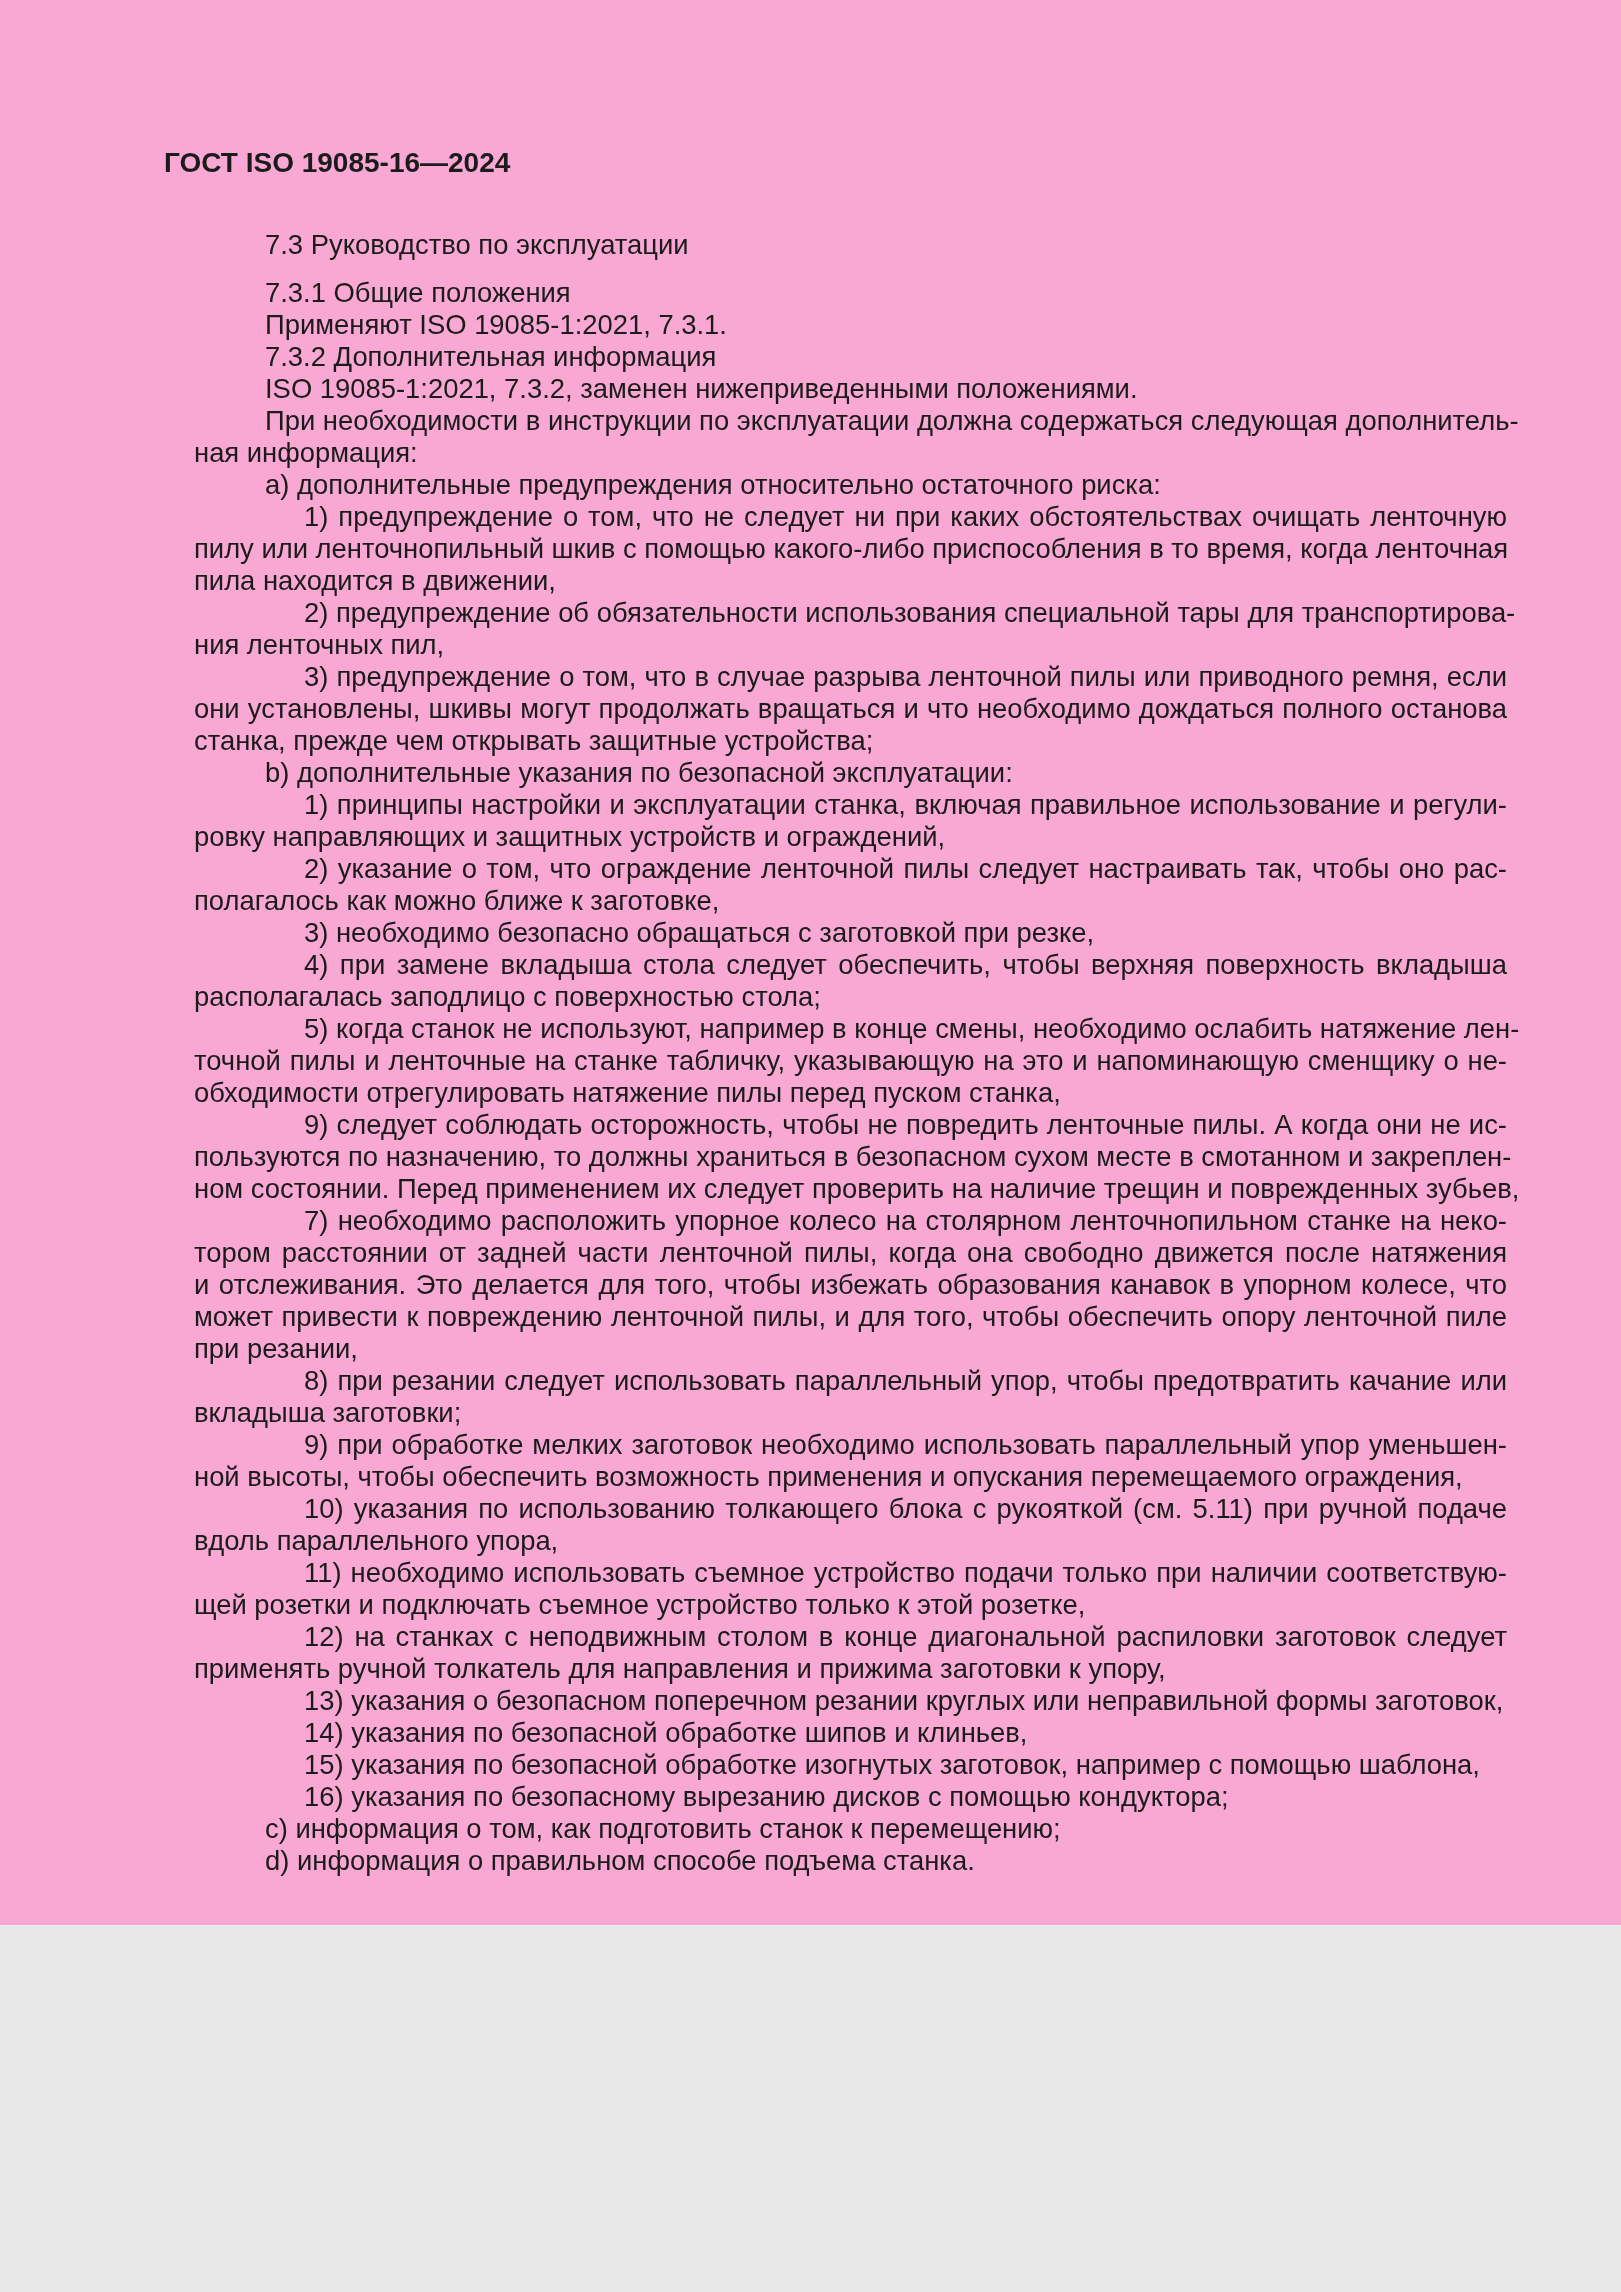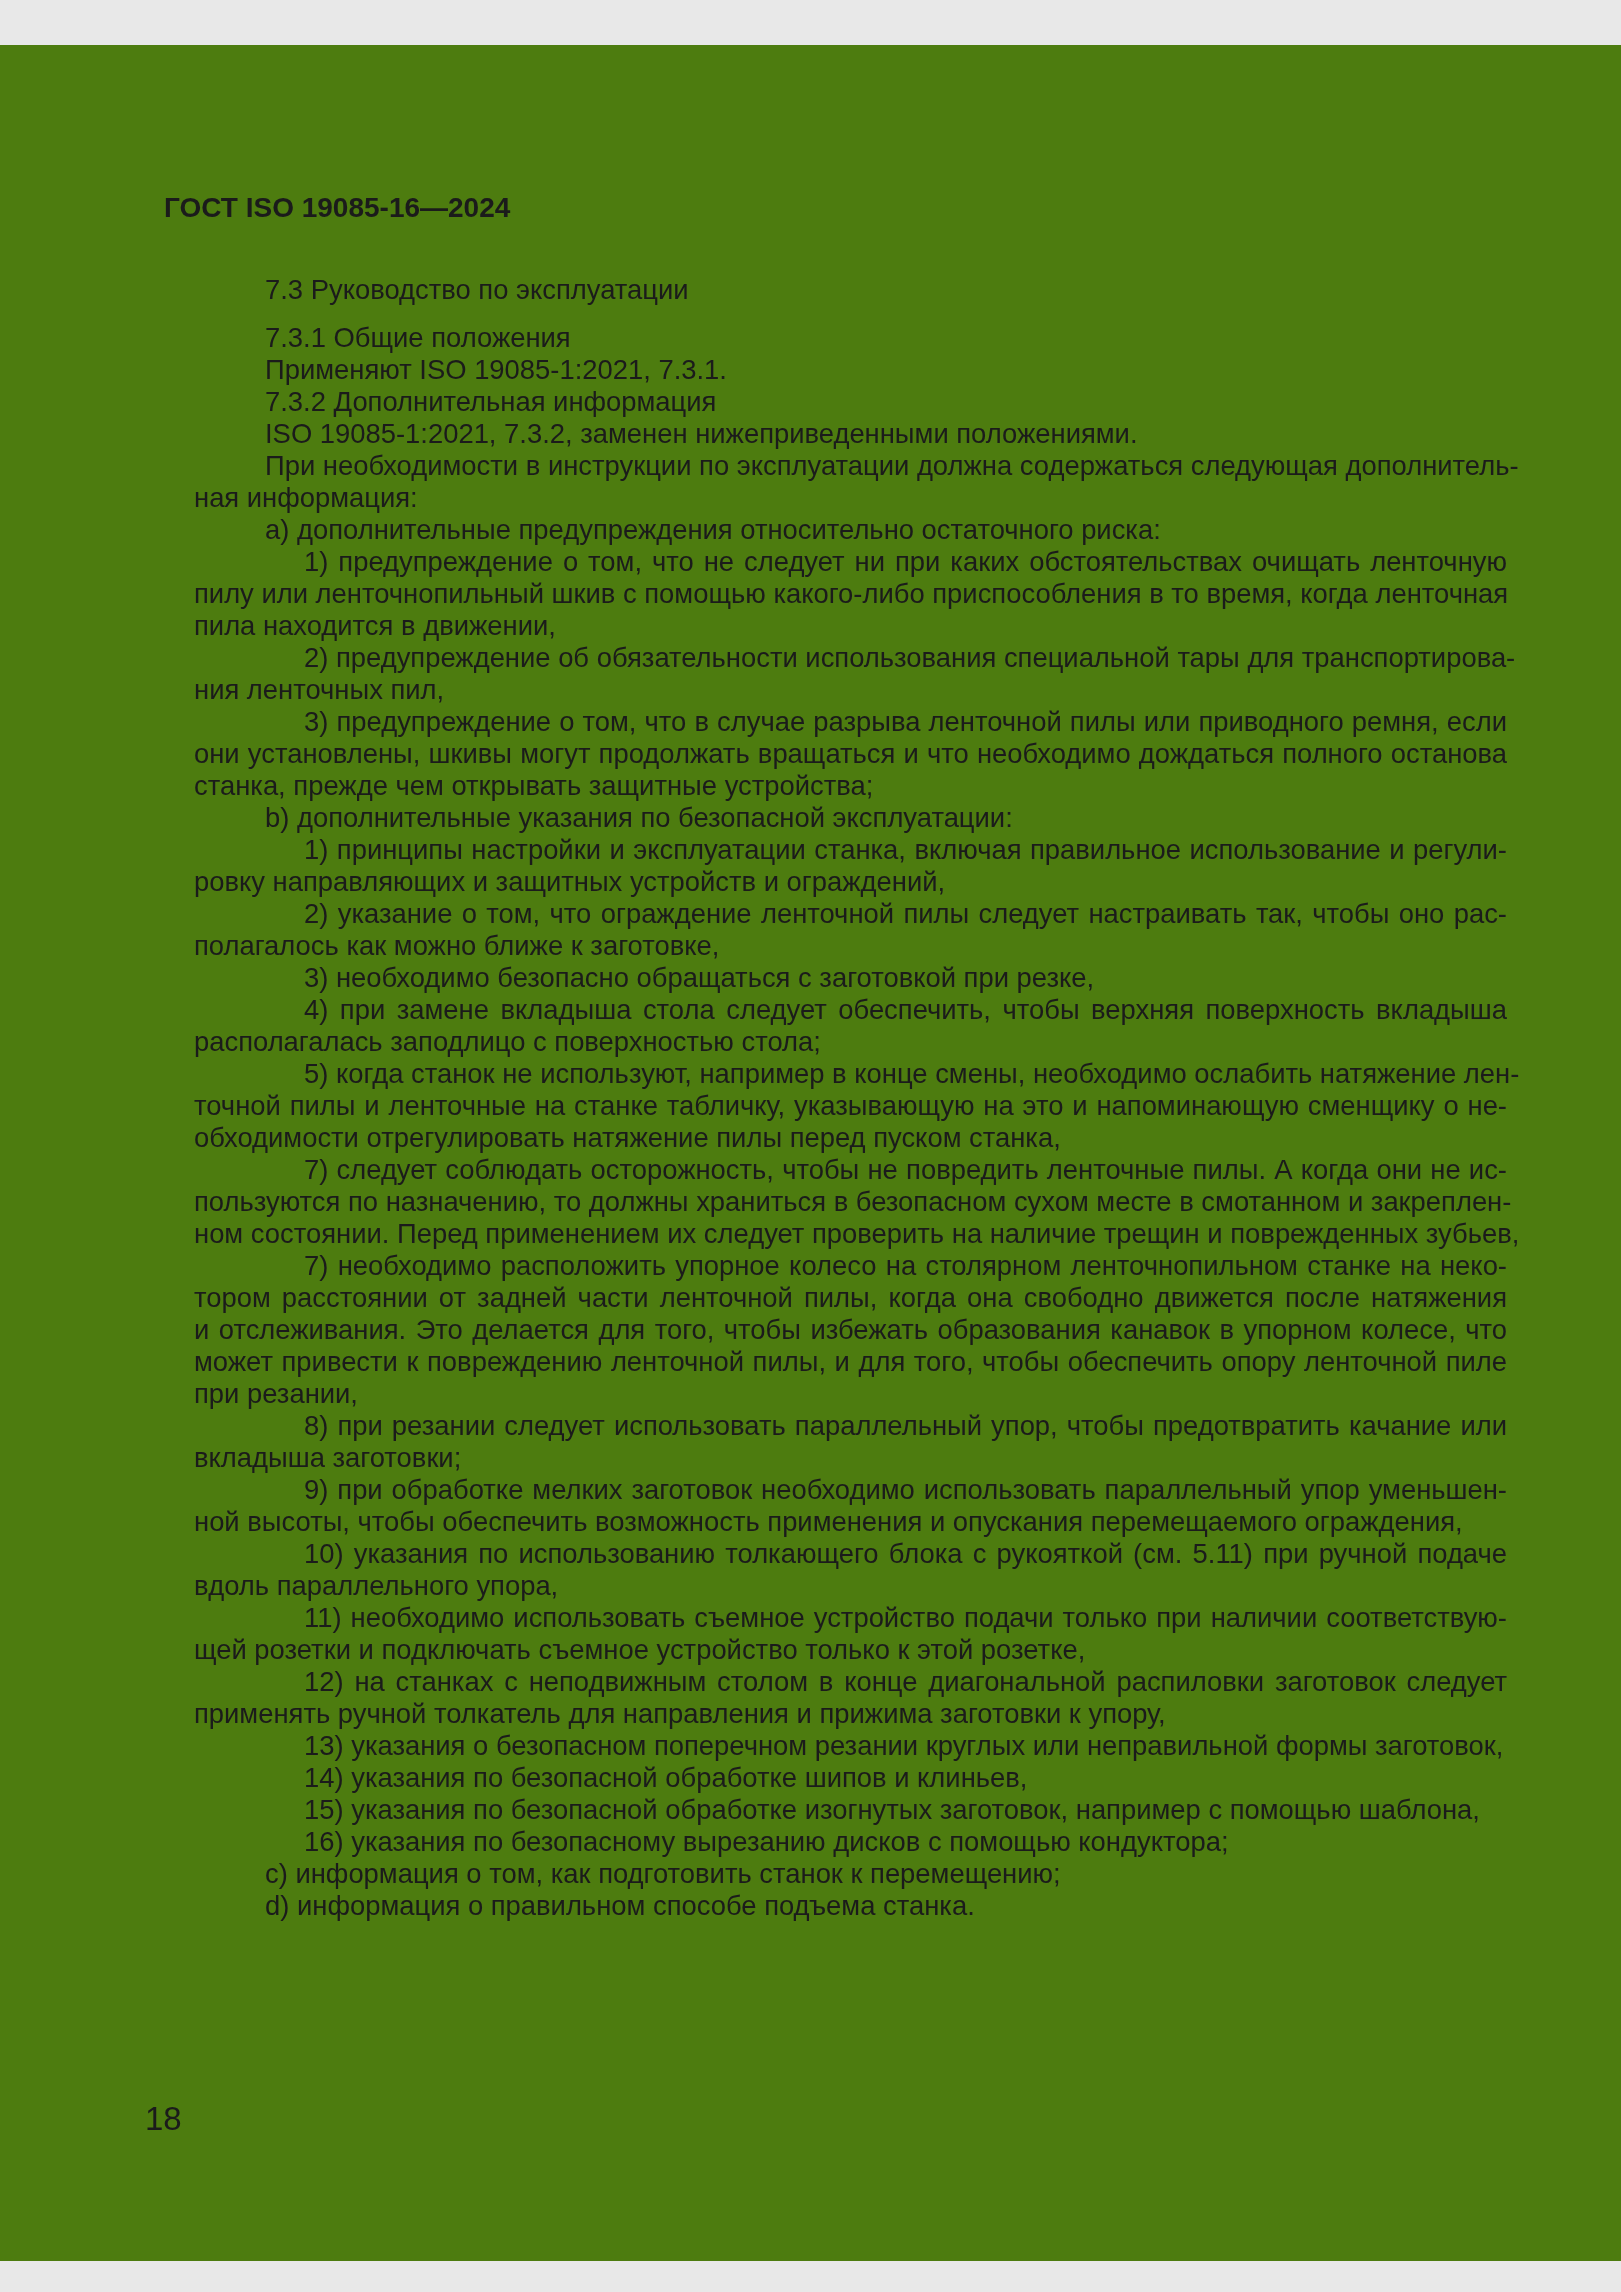--- a/index.html
+++ b/index.html
@@ -1,24 +1,23 @@
 <!DOCTYPE html>
 <html><head>
 <meta charset="utf-8">
 <style>
   html, body { margin: 0; padding: 0; background: #e8e8e8; }
   .page {
     position: relative;
     width: 1621px;
-    height: 2216px;
-    background: #4d7c0f;
+    height: 1925px;
+    background: #f9a8d4;
     font-family: "Liberation Sans", sans-serif;
     color: #1b1b1b;
     overflow: hidden;
-    margin-top: 45px;
   }
   .running-header {
     position: absolute;
     left: 164px;
     top: 145px;
     font-size: 28px;
     line-height: 35px;
     font-weight: bold;
     white-space: nowrap;
   }
@@ -105,21 +104,21 @@
       <div class="para item-number">
         <div class="line first in j">4) при замене вкладыша стола следует обеспечить, чтобы верхняя поверхность вкладыша</div>
         <div class="line">располагалась заподлицо с поверхностью стола;</div>
       </div>
       <div class="para item-number">
         <div class="line first in j">5) когда станок не используют, например в конце смены, необходимо ослабить натяжение лен-</div>
         <div class="line j">точной пилы и ленточные на станке табличку, указывающую на это и напоминающую сменщику о не-</div>
         <div class="line">обходимости отрегулировать натяжение пилы перед пуском станка,</div>
       </div>
       <div class="para item-number">
-        <div class="line first in j">7) следует соблюдать осторожность, чтобы не повредить ленточные пилы. А когда они не ис-</div>
+        <div class="line first in j">9) следует соблюдать осторожность, чтобы не повредить ленточные пилы. А когда они не ис-</div>
         <div class="line j">пользуются по назначению, то должны храниться в безопасном сухом месте в смотанном и закреплен-</div>
         <div class="line">ном состоянии. Перед применением их следует проверить на наличие трещин и поврежденных зубьев,</div>
       </div>
       <div class="para item-number">
         <div class="line first in j">7) необходимо расположить упорное колесо на столярном ленточнопильном станке на неко-</div>
         <div class="line j">тором расстоянии от задней части ленточной пилы, когда она свободно движется после натяжения</div>
         <div class="line j">и отслеживания. Это делается для того, чтобы избежать образования канавок в упорном колесе, что</div>
         <div class="line j">может привести к повреждению ленточной пилы, и для того, чтобы обеспечить опору ленточной пиле</div>
         <div class="line">при резании,</div>
       </div>

